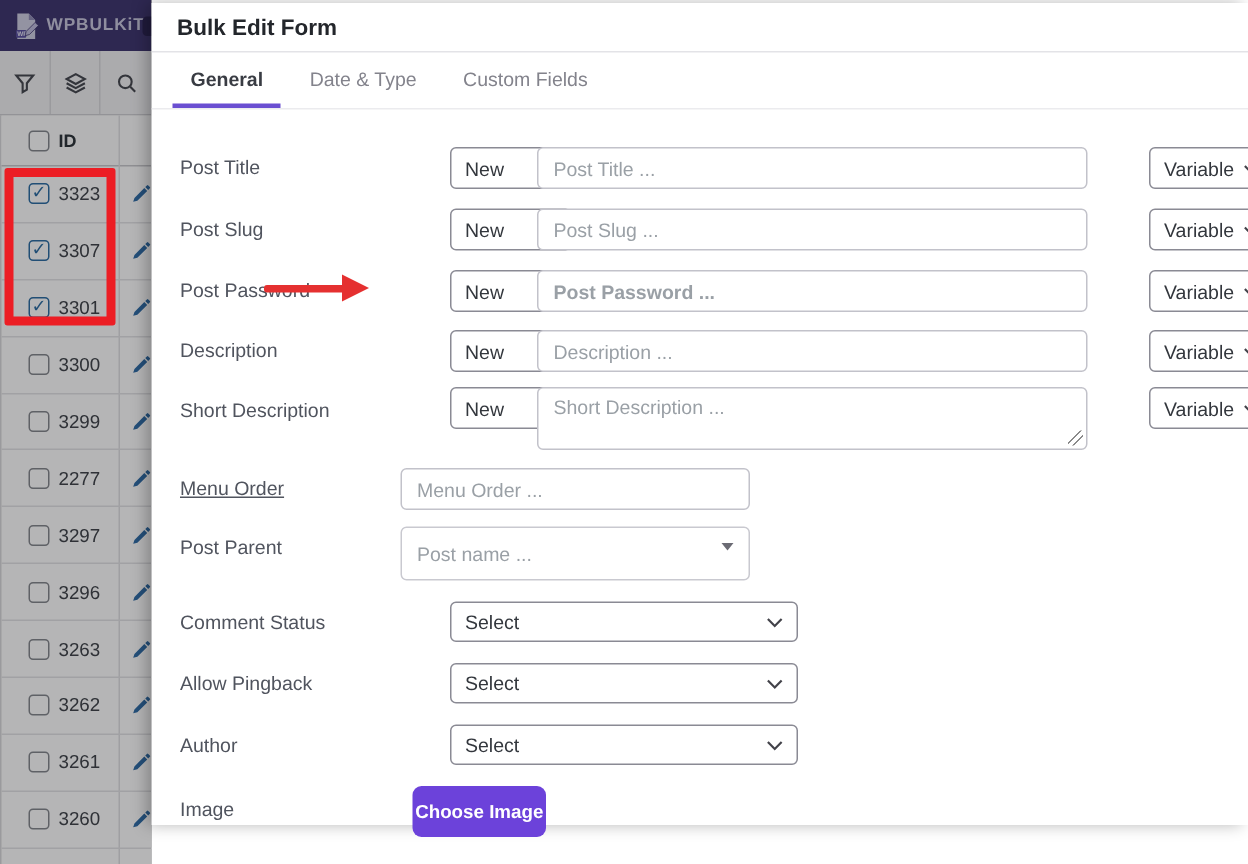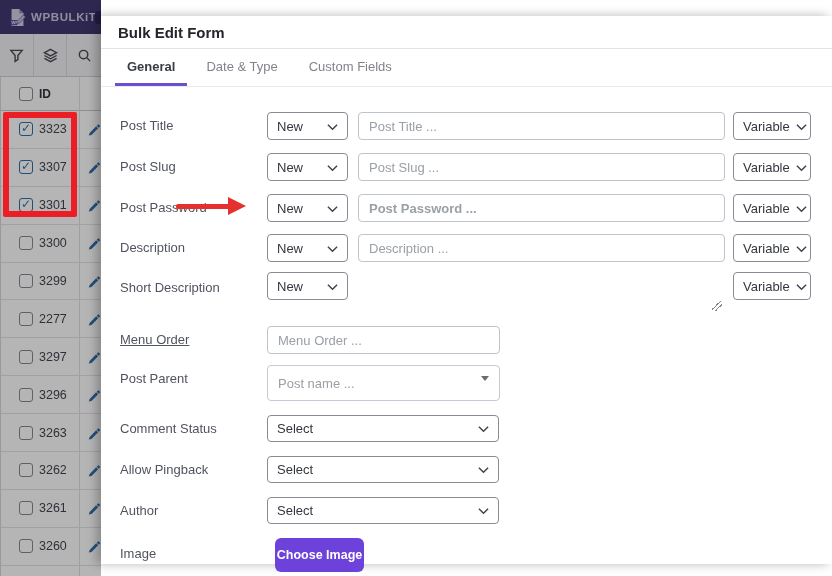--- a/index.html
+++ b/index.html
@@ -34,34 +34,34 @@
   .cb.checked{border:1.6px solid var(--checkbox-blue);}
   .cb.checked::after{content:"\2713";position:absolute;left:1px;top:-2px;font-size:12px;font-weight:bold;color:var(--checkbox-blue);}
   .rid{font-size:12.5px;color:#3f4349;margin-left:6px;}
   .pen{position:absolute;left:87px;top:50%;transform:translateY(-50%);width:13px;height:13px;}
   .pen svg{fill:var(--link-blue);}
   .coldiv{position:absolute;left:78px;top:0;bottom:0;width:1px;background:#e0e0e3;}
   .dim{position:absolute;inset:0;background:rgba(10,10,14,.30);z-index:5;}
   .red-rect{position:absolute;left:3px;top:112px;width:74px;height:105px;border:6px solid var(--annotation-red);border-radius:2px;z-index:10;}
 
   
-  .modal{position:absolute;left:101px;top:16px;width:731px;height:548px;background:#fff;box-shadow:-4px 0 10px rgba(0,0,0,.28);}
+  .modal{position:absolute;left:101px;top:2px;width:731px;height:548px;background:#fff;box-shadow:-4px 0 10px rgba(0,0,0,.28);}
   .modal-header{height:33px;line-height:33px;padding-left:17px;font-size:15px;font-weight:bold;color:#23262b;border-bottom:1px solid #e3e3e7;}
   .tabs{height:38px;border-bottom:1px solid #ebebee;padding-left:14px;display:flex;}
   .tab{padding:0 12px;line-height:35px;font-size:13px;color:#83838c;border-bottom:3px solid transparent;margin-right:7px;cursor:default;}
   .tab.active{color:#393c43;font-weight:bold;border-bottom-color:var(--accent-purple);text-align:center;}
   .form{position:absolute;inset:0;pointer-events:none;}
   .form *{pointer-events:auto;}
   .frow-label{position:absolute;left:19px;font-size:13px;color:#50545e;white-space:nowrap;}
   .finput{position:absolute;border:1px solid #c2c2ca;border-radius:4px;font-size:13px;color:#b91c1c;padding:0 10px;outline:none;background:#fff;font-family:inherit;}
   .finput::placeholder,.ftext::placeholder{color:#9aa0a6;opacity:1;}
   .ftext{position:absolute;border:1px solid #c2c2ca;border-radius:4px;font-size:13px;color:#33373d;padding:5px 10px;outline:none;resize:none;background:#fff;font-family:inherit;}
   .grip{position:absolute;width:10px;height:10px;background:
     linear-gradient(135deg,transparent 40%,#8a8a8a 40%,#8a8a8a 48%,transparent 48%,transparent 62%,#8a8a8a 62%,#8a8a8a 70%,transparent 70%);}
-  .fsel{position:absolute;border:1px solid #8a8a94;border-radius:4px;background:#fff;display:flex;align-items:center;justify-content:space-between;padding:0 9px;font-size:13px;color:#33373d;cursor:default;}
+  .fsel{position:absolute;border:1px solid #8a8a94;border-radius:4px;background:#fff;display:flex;align-items:center;justify-content:space-between;padding:0 9px;font-size:13px;color:#33373d;cursor:default;margin-left:33px;}
   .fsel svg{stroke:#43434a;fill:none;stroke-width:1.6;flex:0 0 auto;margin-left:6px;}
   .combo{position:absolute;border:1px solid #c9c9d0;border-radius:4px;background:#fff;display:flex;align-items:center;padding:0 10px;font-size:13px;color:#9aa0a6;}
   .combo .caret{position:absolute;right:10px;top:10px;width:0;height:0;border-left:4px solid transparent;border-right:4px solid transparent;border-top:5px solid #6b6b74;}
   .pbtn{position:absolute;background:var(--button-purple);color:#fff;border:none;border-radius:6px;font-size:12.5px;font-weight:bold;font-family:inherit;cursor:pointer;}
   .red-arrow{position:absolute;z-index:10;}
   .red-arrow .shaft{position:absolute;left:0;top:7px;width:54px;height:5px;background:#e53030;border-radius:2px;}
   .red-arrow .head{position:absolute;left:52px;top:0;width:0;height:0;border-top:9px solid transparent;border-bottom:9px solid transparent;border-left:18px solid #e53030;}
 </style>
 </head>
 <body>
@@ -265,20 +265,21 @@
               <path d="M1 1.5 6 6.5 11 1.5" fill="none" stroke="#43434a" stroke-width="1.6"></path>
             </svg></span>
         </div>
         <div class="frow-label" style="top: 264px;">Short Description</div>
         <div class="fsel" style="left: 166px; top: 256px; width: 81px; height: 28px;">
           <span>New</span>
           <span><svg width="11" height="8" viewBox="0 0 12 8" style="stroke: rgb(67, 67, 74); fill: none;">
               <path d="M1 1.5 6 6.5 11 1.5" fill="none" stroke="#43434a" stroke-width="1.6"></path>
             </svg></span>
         </div>
+        <textarea class="ftext" placeholder="Short Description ..." style="left: 257px; top: 256px; width: 367px; height: 42px;"></textarea>
         <span class="grip" style="left: 611px; top: 285px;"></span>
         <div class="fsel" style="left: 632px; top: 256px; width: 78px; height: 28px;">
           <span>Variable</span>
           <span><svg width="11" height="8" viewBox="0 0 12 8" style="stroke: rgb(67, 67, 74); fill: none;">
               <path d="M1 1.5 6 6.5 11 1.5" fill="none" stroke="#43434a" stroke-width="1.6"></path>
             </svg></span>
         </div>
         <div class="frow-label" style="top: 316px; text-decoration: underline;">Menu Order</div>
         <input class="finput" placeholder="Menu Order ..." style="left: 166px; top: 310px; width: 233px; height: 28px;">
         <div class="frow-label" style="top: 355px;">Post Parent</div>

